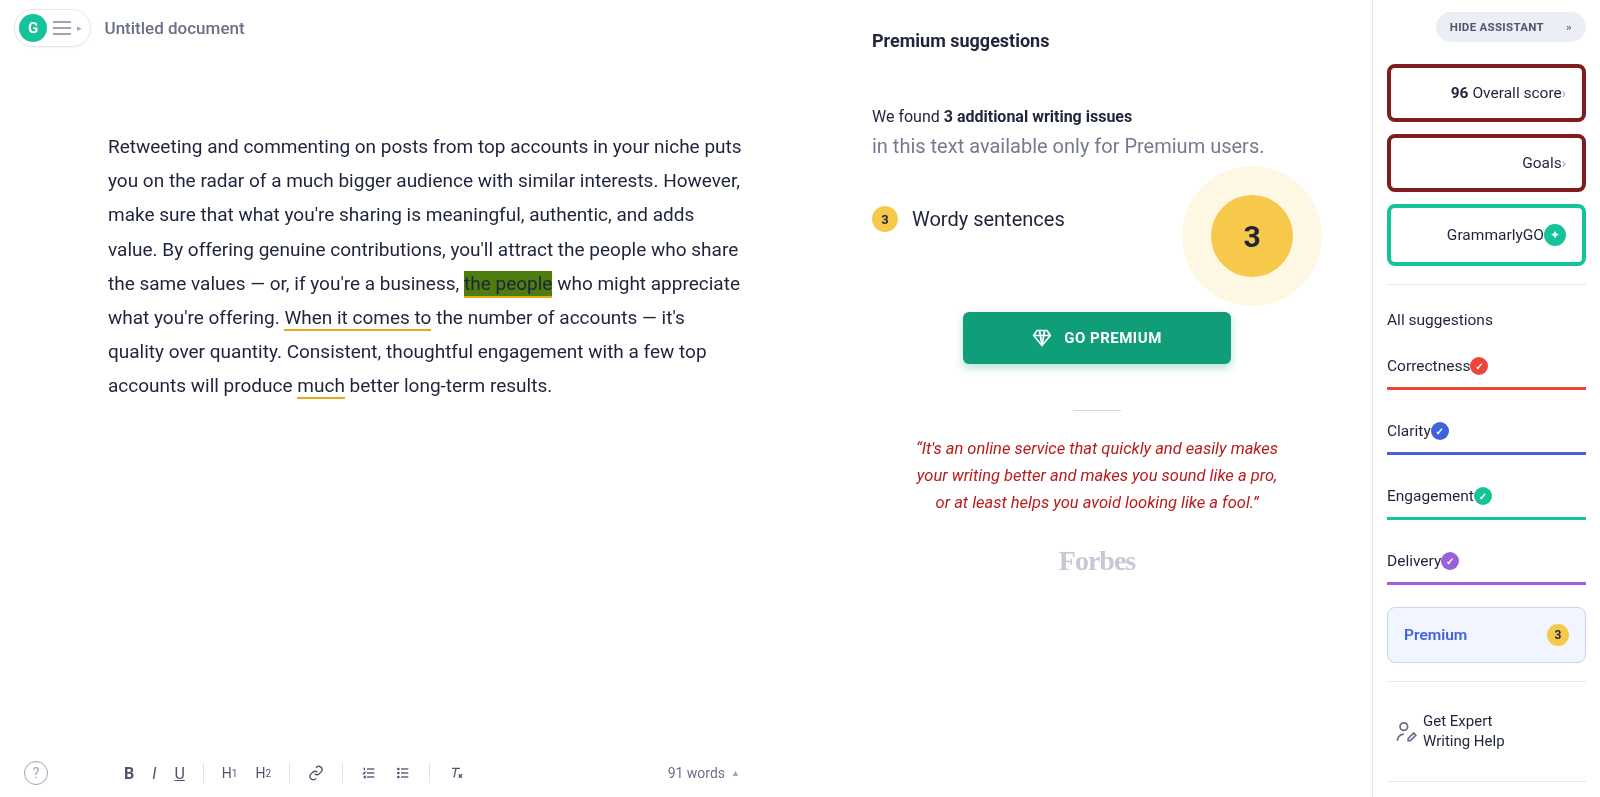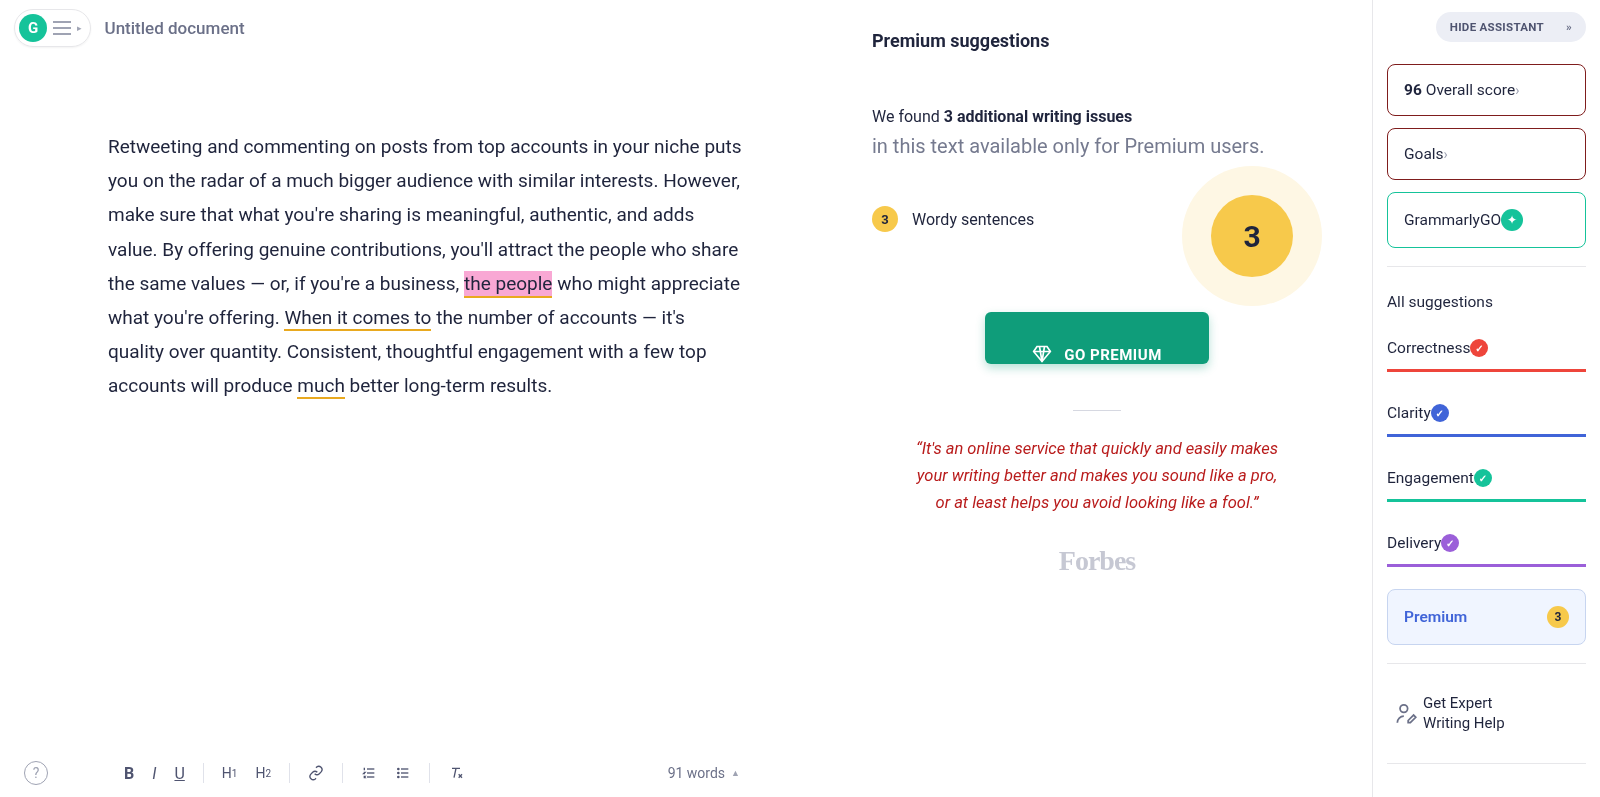--- a/index.html
+++ b/index.html
@@ -10,44 +10,44 @@
 .logo-wrap { display: flex; align-items: center; border: 1px solid #e7e7ea; border-radius: 999px; padding: 4px 8px 4px 4px; gap: 6px; margin-right: 14px; box-shadow: 0 1px 2px rgba(0,0,0,0.05); }
 .logo-circle { width: 28px; height: 28px; border-radius: 50%; background: #15c39a; display: flex; align-items: center; justify-content: center; color: #fff; font-weight: 700; font-size: 15px; }
 .outline-icon { width: 18px; height: 14px; display: flex; flex-direction: column; justify-content: space-between; }
 .outline-icon span { height: 2px; background: #9fa3b3; display: block; }
 .doc-title { font-size: 17px; color: #6b7088; font-weight: 500; }
 
 
 .layout { position: absolute; top: 0; left: 0; right: 0; bottom: 0; display: flex; }
 .editor-col { flex: 0 0 772px; padding: 130px 30px 60px 108px; }
 .editor-text { font-size: 19px; line-height: 1.8; color: #1f243c; font-weight: 400; }
-.hl1 { background: #f9a8d4; border-bottom: 2px solid #e9a91f; padding: 1px 0; }
+.hl1 { background: #4d7c0f; border-bottom: 2px solid #e9a91f; padding: 1px 0; }
 .hl2 { border-bottom: 2px solid #e9a91f; }
 .hl3 { border-bottom: 2px solid #e9a91f; }
 
 
 .mid-col { flex: 0 0 600px; padding: 30px 50px 30px 100px; }
 .mid-title { font-size: 18px; font-weight: 700; margin-bottom: 56px; }
 .mid-sub1 { font-size: 16px; color: #1f243c; margin-bottom: 8px; }
 .mid-sub1 b { font-weight: 700; }
 .mid-sub2 { font-size: 20px; color: #757a8f; margin-bottom: 48px; }
 .mid-row { display: flex; align-items: center; position: relative; margin-bottom: 80px; }
 .small-count { width: 26px; height: 26px; border-radius: 50%; background: #f7c94b; color: #1f243c; font-size: 13px; font-weight: 700; display: flex; align-items: center; justify-content: center; margin-right: 14px; }
-.wordy { font-size: 16px; color: #1f243c; }
+.wordy { font-size: 20px; color: #1f243c; }
 .big-count-wrap { position: absolute; right: 0; top: -40px; width: 140px; height: 140px; border-radius: 50%; background: #fef7e4; display: flex; align-items: center; justify-content: center; }
 .big-count { width: 82px; height: 82px; border-radius: 50%; background: #f7c94b; display: flex; align-items: center; justify-content: center; font-size: 30px; font-weight: 700; color: #1f243c; }
-.go-premium { margin: 0 auto; display: flex; align-items: flex-end; justify-content: center; gap: 12px; width: 224px; height: 52px; background: #0f9d7a; color: #fff; font-weight: 700; font-size: 15px; letter-spacing: 0.5px; border-radius: 6px; cursor: pointer; box-shadow: 0 4px 10px rgba(15,157,122,0.3); }
+.go-premium { margin: 0 auto; display: flex; align-items: center; justify-content: center; gap: 12px; width: 268px; height: 52px; background: #0f9d7a; color: #fff; font-weight: 700; font-size: 15px; letter-spacing: 0.5px; border-radius: 6px; cursor: pointer; box-shadow: 0 4px 10px rgba(15,157,122,0.3); }
 .quote-sep { width: 48px; height: 1px; background: #d6d8e1; margin: 46px auto 24px; }
 .quote { text-align: center; font-style: italic; color: #b91c1c; font-size: 16.5px; line-height: 1.65; padding: 0 38px; margin-bottom: 28px; }
 .forbes { text-align: center; font-family: Georgia, serif; font-weight: 700; color: #c6c8d3; font-size: 28px; letter-spacing: -1px; }
 
 
 .right-col { flex: 1; border-left: 1px solid #e7e7ea; padding: 12px 14px; overflow: hidden; }
 .hide-assist { float: right; display: flex; align-items: center; gap: 22px; background: #eceef5; border-radius: 999px; padding: 8px 14px; font-size: 11.5px; font-weight: 700; color: #4f5470; letter-spacing: 0.3px; cursor: pointer; margin-bottom: 14px; }
-.card { clear: both; border: 1px solid #7f1d1d; border-radius: 8px; padding: 16px 16px; margin-bottom: 12px; display: flex; align-items: center; justify-content: flex-start; cursor: pointer; font-size: 15.5px; }
+.card { clear: both; border: 4px solid #7f1d1d; border-radius: 8px; padding: 16px 16px; margin-bottom: 12px; display: flex; align-items: center; justify-content: flex-end; cursor: pointer; font-size: 15.5px; }
 .card .score-num { font-weight: 700; margin-right: 4px; }
 .chev { color: #9fa3b3; font-size: 14px; }
 .card.active { border-color: #15c39a; }
 .go-icon { width: 22px; height: 22px; border-radius: 50%; background: #15c39a; display: flex; align-items: center; justify-content: center; color: #fff; font-size: 12px; }
 .divider { height: 1px; background: #e7e7ea; margin: 18px 0; }
 .side-label { font-size: 15.5px; color: #1f243c; padding: 8px 0 18px; }
 .cat { display: flex; align-items: center; justify-content: flex-start; padding: 10px 0 6px; font-size: 15.5px; cursor: pointer; }
 .cat-bar { height: 3px; margin-top: 6px; margin-bottom: 22px; }
 .bar-red { background: #ee453b; }
 .bar-blue { background: #4064d8; }

